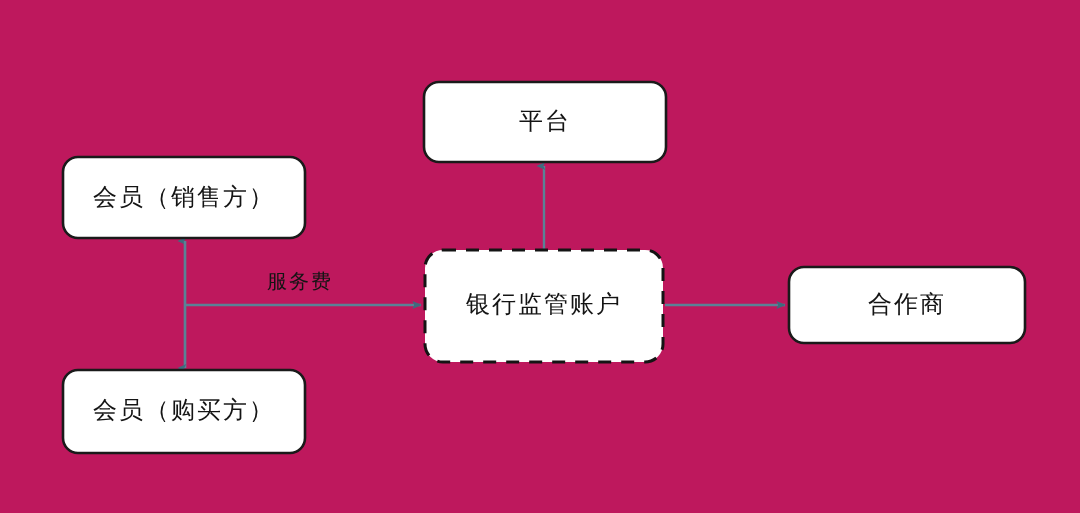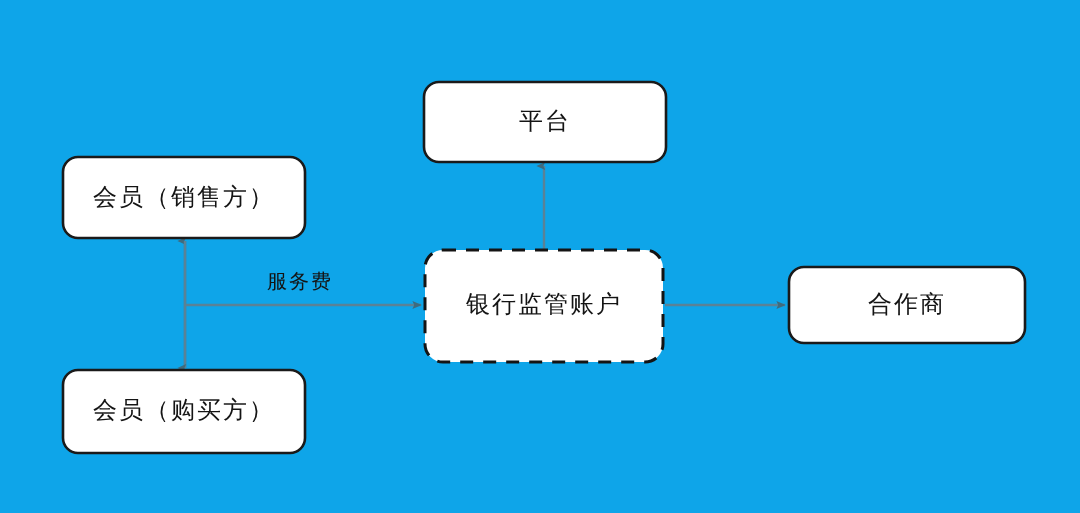--- a/index.html
+++ b/index.html
@@ -11,21 +11,21 @@
   body {
     width: 1080px;
     height: 513px;
     font-family: "Liberation Serif", "DejaVu Serif", serif;
     overflow: hidden;
   }
   #diagram-root {
     position: relative;
     width: 1080px;
     height: 513px;
-    background: #0ea5e9;
+    background: #be185d;
   }
   svg#flow-canvas {
     position: absolute;
     top: 0;
     left: 0;
     width: 1080px;
     height: 513px;
     display: block;
   }
   .node-label {

